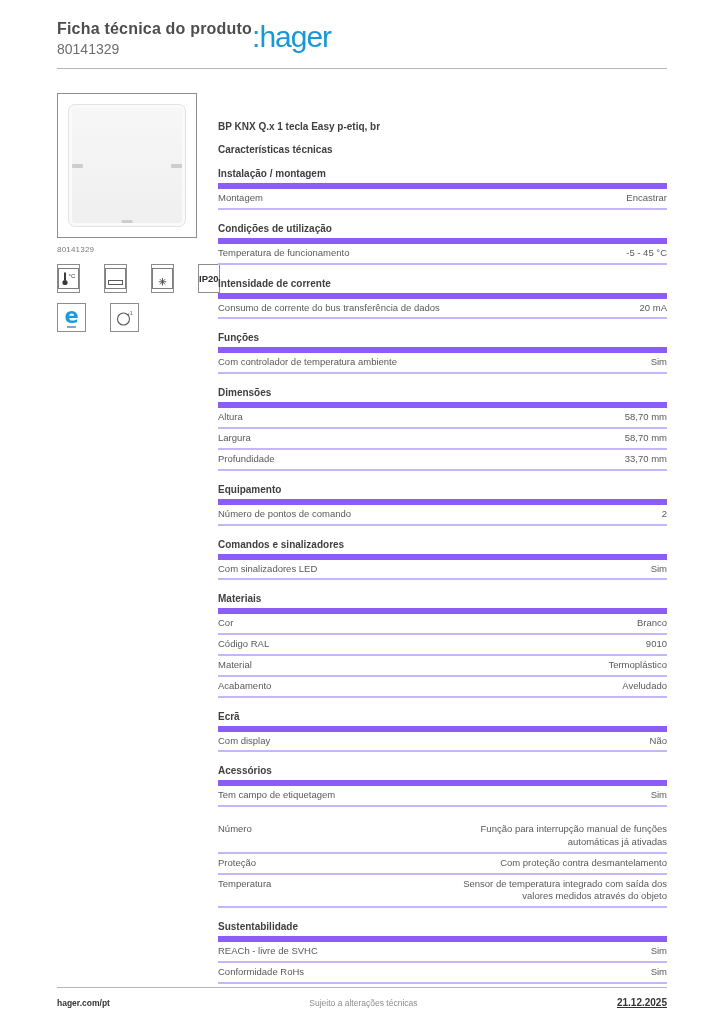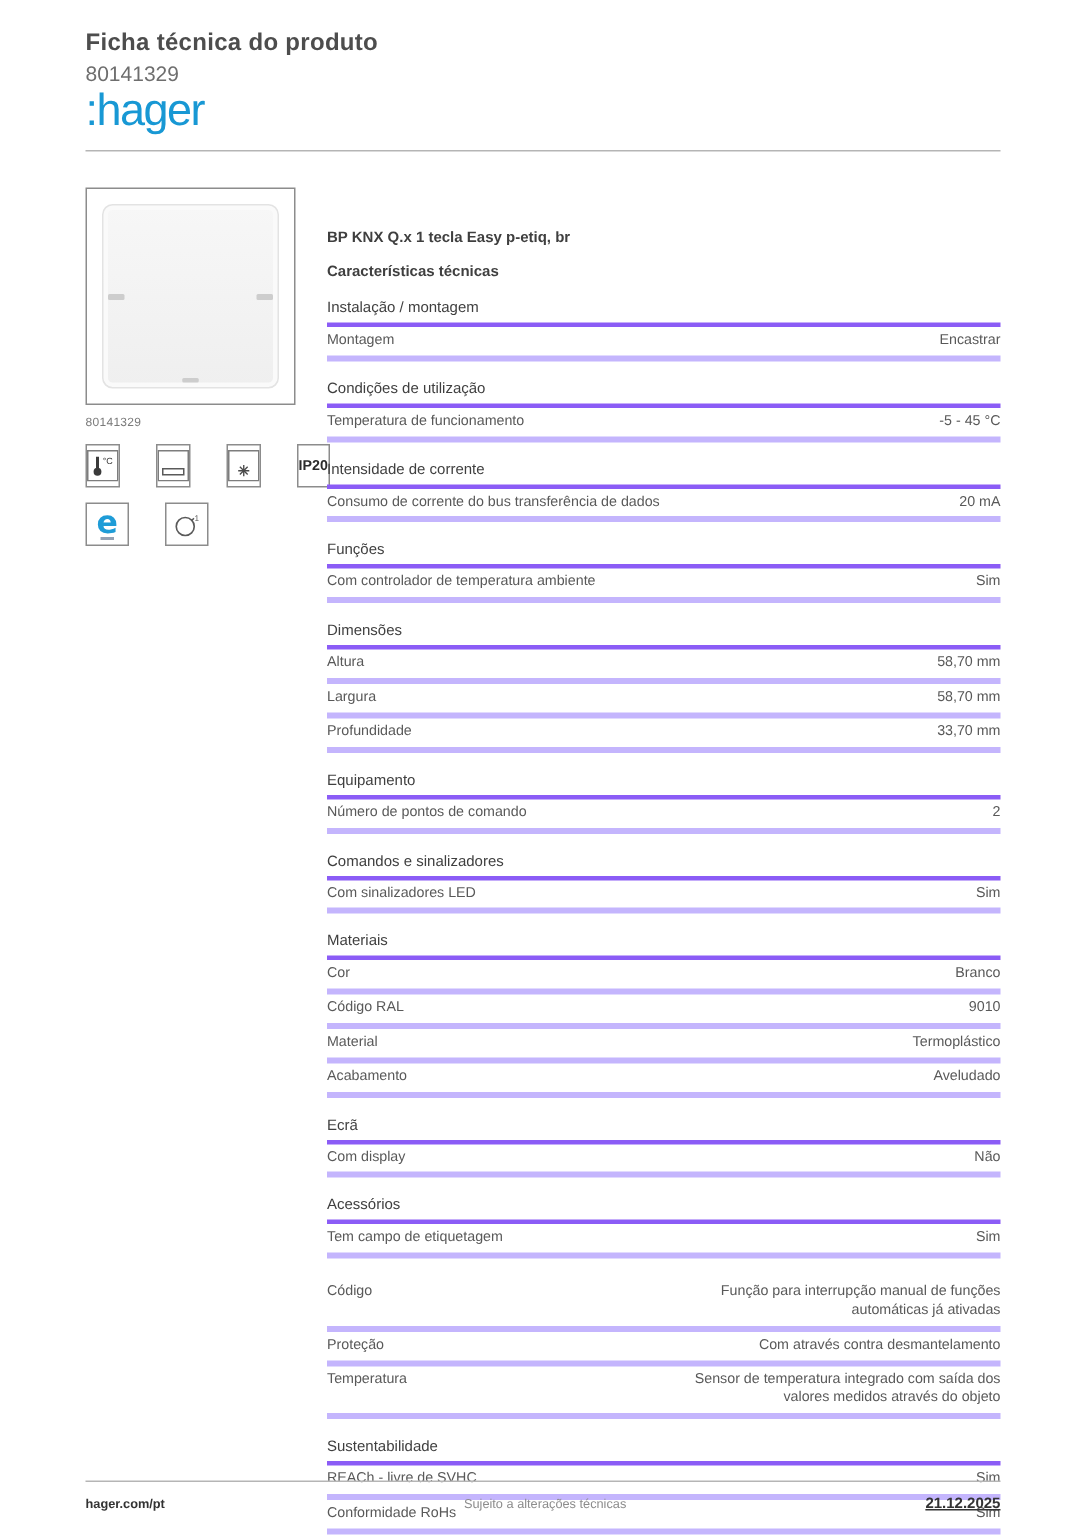--- a/index.html
+++ b/index.html
@@ -2,21 +2,21 @@
 <html><head>
 <meta charset="utf-8">
 <style>
   * { margin:0; padding:0; box-sizing:border-box; }
   html,body { background:#ffffff; }
   .page {
     position:relative; width:724px; height:1024px; background:#fff;
     font-family:"Liberation Sans", sans-serif; overflow:hidden;
   }
   
-  .hdr { display:flex; justify-content:flex-start; align-items:flex-start; padding:20px 57px 0 57px;flex-direction:column; }
+  .hdr { display:flex; justify-content:flex-start; align-items:flex-start; padding:20px 57px 0 57px; }
   .hdr-title { font-size:16px; font-weight:bold; color:#4d4d4d; letter-spacing:.2px; }
   .hdr-code  { font-size:14px; color:#6e6e6e; margin-top:3px; }
   .logo { font-size:30px; font-weight:normal; color:#1898d4; letter-spacing:-1px; line-height:1; margin-top:2px; }
   .hdr-rule { margin:11px 57px 0 57px; border-top:1px solid #b5b5b5; }
 
   
   .content { display:flex; padding:24px 57px 0 57px; gap:21px; }
   .left-col { width:140px; flex:0 0 140px; }
   .right-col { width:449px; flex:1; }
 
@@ -39,24 +39,24 @@
   .icon-box svg { display:block; }
   .ip-badge { font-size:9.5px; font-weight:bold; color:#2b2b2b; }
   .easy-e { font-size:21px; font-weight:bold; color:#1e9cd7; line-height:.9;
     font-family:"DejaVu Sans", sans-serif; }
   .easy-dash { width:9px; height:2px; background:#93a2b4; margin-top:1px; }
 
   
   .product-name { font-size:10px; font-weight:bold; color:#3f3f3f;margin-top:28px; }
   .specs-heading { margin-top:12px; font-size:10px; font-weight:bold; color:#3f3f3f; }
   .spec-section { margin-top:13px; }
-  .section-title { font-size:10px; font-weight:normal; color:#3f3f3f; padding-bottom:4px;
-    border-bottom:3px solid #8b5cf6; }
+  .section-title { font-size:10px; font-weight:bold; color:#3f3f3f; padding-bottom:4px;
+    border-bottom:6px solid #8b5cf6; }
   .spec-row { display:flex; justify-content:space-between; align-items:flex-start;
-    padding:3px 0; border-bottom:4px solid #c4b5fd; font-size:9.5px; color:#595959; line-height:1.35; }
+    padding:3px 0; border-bottom:2px solid #c4b5fd; font-size:9.5px; color:#595959; line-height:1.35; }
   .spec-row .label { white-space:nowrap; padding-right:10px; }
   .spec-row .value { text-align:right; max-width:235px; }
 
   
   .footer { position:absolute; left:57px; right:57px; bottom:16px;
     border-top:1px solid #b5b5b5; padding-top:9px;
     display:flex; justify-content:space-between; align-items:baseline;gap:22px; }
   .footer .site { font-size:8.5px; font-weight:bold; color:#333; }
   .footer .note { font-size:8.5px; color:#8c8c8c; }
   .footer .date { font-size:10px; font-weight:bold; color:#333;text-decoration:underline; }
@@ -258,27 +258,27 @@
   <div class="spec-row">
     <span class="label">Tem campo de etiquetagem</span>
     <span class="value">Sim</span>
   </div>
 </div>
   </div>
 
   <div class="spec-section">
     <div class="rows">
   <div class="spec-row">
-    <span class="label">Código</span>
+    <span class="label">Número</span>
     <span class="value">Função para interrupção manual de funções automáticas já ativadas</span>
   </div>
 
   <div class="spec-row">
     <span class="label">Proteção</span>
-    <span class="value">Com através contra desmantelamento</span>
+    <span class="value">Com proteção contra desmantelamento</span>
   </div>
 
   <div class="spec-row">
     <span class="label">Temperatura</span>
     <span class="value">Sensor de temperatura integrado com saída dos valores medidos através do objeto</span>
   </div>
 </div>
   </div>
 
   <div class="spec-section">

